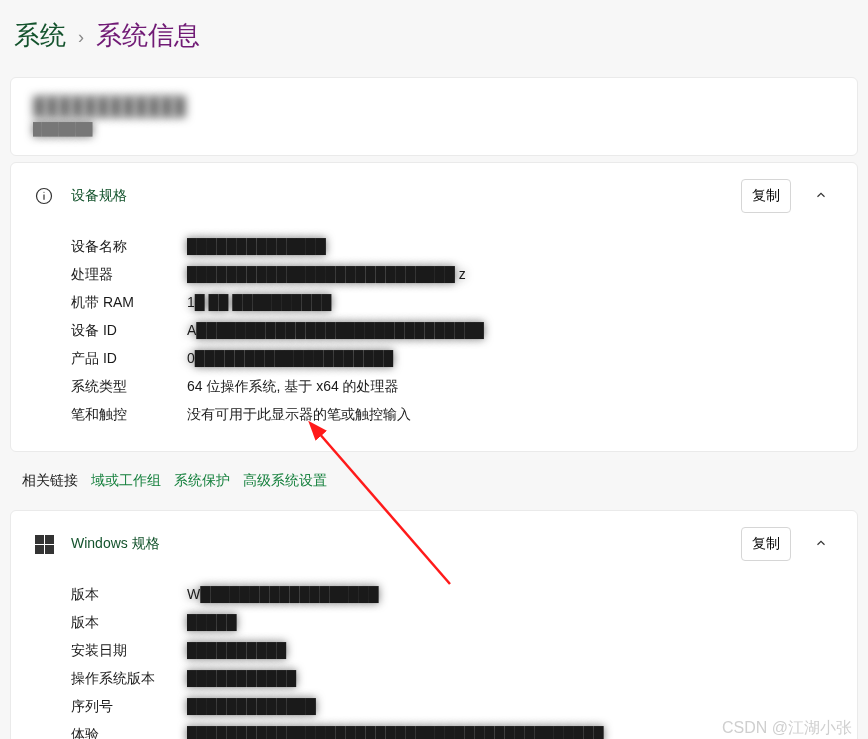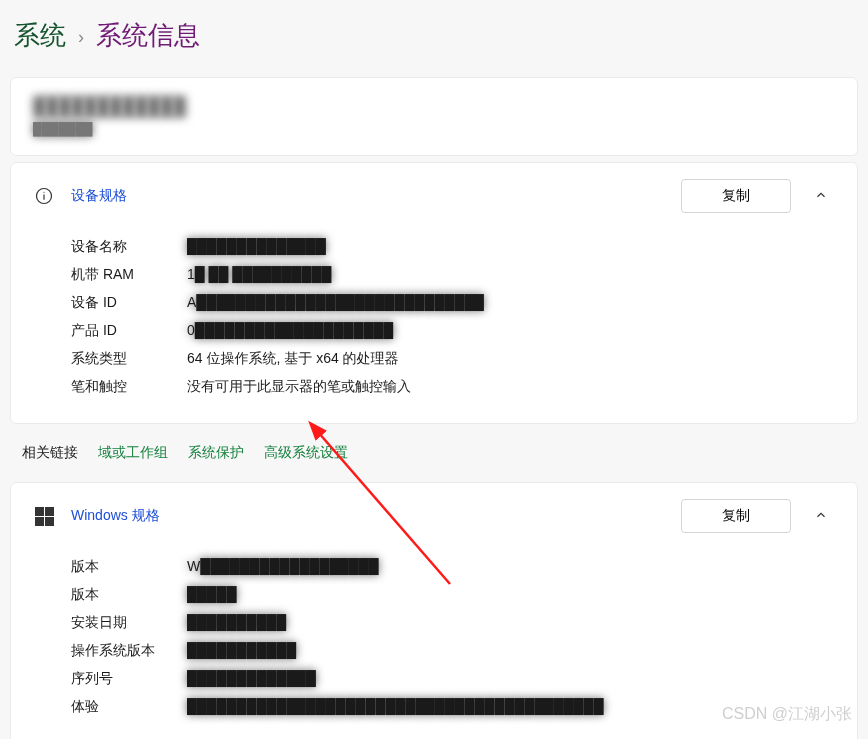--- a/index.html
+++ b/index.html
@@ -33,27 +33,27 @@
       align-items: center;
       padding: 16px 22px;
       gap: 16px;
     }
     .card-header .icon-slot {
       width: 22px;
       display: flex;
       justify-content: center;
       color: #222;
     }
-    .card-header .title { flex: 0 0 auto; font-size: 14px; color: #1d4ed8; }
+    .card-header .title { flex: 0 0 auto; font-size: 14px; color: #14532d; }
     .card-header .spacer { flex: 1; }
     .card-header button.copy-btn {
       background: #fff;
       border: 1px solid #d6d6d6;
       border-radius: 4px;
-      padding: 7px 40px;
+      padding: 7px 10px;
       font-size: 14px;
       cursor: pointer;
       font-family: inherit;
     }
     .card-header .chevron {
       width: 28px;
       text-align: center;
       color: #444;
       cursor: pointer;
       font-size: 14px;
@@ -68,29 +68,29 @@
     }
     .spec-table { padding: 4px 22px 22px 60px; }
     .spec-row { display:flex; gap:20px; padding:5px 0; font-size:14px; color:#1a1a1a;}
     .spec-row .label { width: 96px; flex-shrink:0; }
     .spec-row .value { color:#1a1a1a; }
     .blur { color: transparent; text-shadow: 0 0 9px rgba(100,100,100,0.9); user-select:none;}
     .related {
       padding: 14px 22px;
       display:flex;
       align-items:center;
-      gap:20px;
+      gap:13px;
       font-size:14px;
     }
     .related .label { color:#1a1a1a; }
     .related a { color:#15803d; text-decoration:none; cursor:pointer; }
     .win-icon { display:grid; grid-template-columns:9px 9px; grid-template-rows:9px 9px; gap:1px;}
     .win-icon span{ background:#333; display:block;}
     .watermark {
-      position:absolute; bottom:14px; right:16px;
+      position:absolute; bottom:0; right:16px;
       color:#cfcfcf; font-size:16px; pointer-events:none;
     }
     .arrow {
       position:absolute;
       pointer-events:none;
     }
   </style>
 </head>
 <body>
 
@@ -124,20 +124,24 @@
           <polyline points="6 15 12 9 18 15"></polyline>
         </svg>
     </span>
   </div>
   <div class="spec-table" id="device-rows">
       <div class="spec-row">
         <span class="label">设备名称</span>
         <span class="value blur">██████████████</span>
       </div>
       <div class="spec-row">
+        <span class="label">处理器</span>
+        <span class="value blur">███████████████████████████ z</span>
+      </div>
+      <div class="spec-row">
         <span class="label">机带 RAM</span>
         <span class="value blur">1█ ██ ██████████</span>
       </div>
       <div class="spec-row">
         <span class="label">设备 ID</span>
         <span class="value blur">A█████████████████████████████</span>
       </div>
       <div class="spec-row">
         <span class="label">产品 ID</span>
         <span class="value blur">0████████████████████</span>

